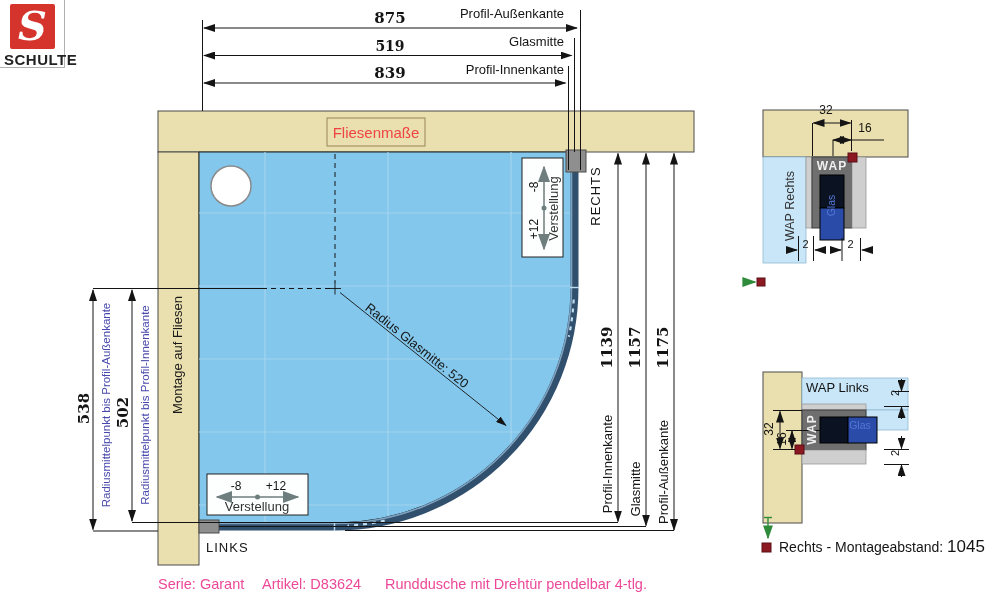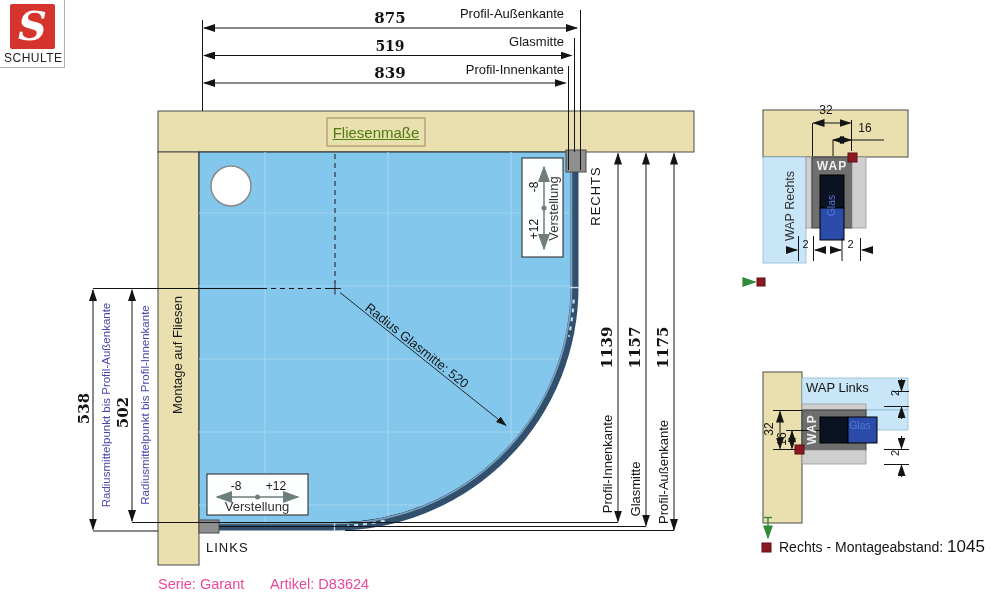--- a/index.html
+++ b/index.html
@@ -165,21 +165,21 @@
       <line x1="764" y1="517.5" x2="772" y2="517.5" stroke="#2E8B3A" stroke-width="1.4"></line>
       <line x1="768" y1="518" x2="768" y2="538" stroke="#2E8B3A" stroke-width="1.4" marker-end="url(#arrgr)"></line>
       <rect x="762" y="543" width="9" height="9" fill="#8C1822" stroke="#5A0F16"></rect>
     </g>
   </svg>
 
   <div class="abs" style="left:0;top:0;width:64px;height:67px;border-right:1px solid #B0B0B0;border-bottom:1px solid #B0B0B0;background:#fff;">
     <div class="abs" style="left:10px;top:4px;width:45px;height:45px;background:#D5342C;border-radius:2px;">
       <div class="abs ctr" style="left:0;top:1px;width:45px;font:italic bold 40px 'DejaVu Serif',serif;color:#fff;line-height:42px;">S</div>
     </div>
-    <div class="abs ctr" style="left:4px;top:51px;width:56px;font-size:12px;font-weight:normal;letter-spacing:0.5px;color:#222;">SCHULTE</div>
+    <div class="abs ctr" style="left:4px;top:51px;width:56px;font-size:15px;font-weight:bold;letter-spacing:0.5px;color:#222;">SCHULTE</div>
   </div>
 
   <div class="abs num ctr" style="left:355px;top:11px;width:70px;">875</div>
   <div class="abs num ctr" style="left:355px;top:39px;width:70px;font-size:14px;">519</div>
   <div class="abs num ctr" style="left:355px;top:66px;width:70px;">839</div>
   <div class="abs lbl rgt" style="left:416px;top:7px;width:148px;">Profil-Außenkante</div>
   <div class="abs lbl rgt" style="left:416px;top:35px;width:148px;">Glasmitte</div>
   <div class="abs lbl rgt" style="left:416px;top:63px;width:148px;">Profil-Innenkante</div>
 
   <div class="abs num ctr r90" style="left:59px;top:401px;width:50px;">538</div>
@@ -187,21 +187,21 @@
   <div class="abs blu ctr r90" style="left:-14px;top:399px;width:240px;">Radiusmittelpunkt bis Profil-Außenkante</div>
   <div class="abs blu ctr r90" style="left:25px;top:399px;width:240px;">Radiusmittelpunkt bis Profil-Innenkante</div>
 
   <div class="abs num ctr r90" style="left:577px;top:340px;width:60px;">1139</div>
   <div class="abs num ctr r90" style="left:605px;top:340px;width:60px;">1157</div>
   <div class="abs num ctr r90" style="left:633px;top:340px;width:60px;">1175</div>
   <div class="abs lbl ctr r90" style="left:553px;top:457px;width:110px;">Profil-Innenkante</div>
   <div class="abs lbl ctr r90" style="left:601px;top:482px;width:70px;">Glasmitte</div>
   <div class="abs lbl ctr r90" style="left:607px;top:465px;width:114px;">Profil-Außenkante</div>
 
-  <div class="abs ctr" style="left:327px;top:124px;width:98px;font-size:15px;color:#4d7c0f;text-decoration:underline;">Fliesenmaße</div>
+  <div class="abs ctr" style="left:327px;top:124px;width:98px;font-size:15px;color:#ef4444;">Fliesenmaße</div>
   <div class="abs lbl ctr r90" style="left:113px;top:348px;width:130px;color:#1a1a1a;">Montage auf Fliesen</div>
   <div class="abs ctr" style="left:322px;top:338px;width:190px;font-size:13px;transform:rotate(38.5deg);transform-origin:center center;">Radius Glasmitte: 520</div>
   <div class="abs lbl ctr r90" style="left:561px;top:189px;width:70px;letter-spacing:1px;">RECHTS</div>
   <div class="abs lbl" style="left:206px;top:541px;letter-spacing:1px;">LINKS</div>
 
   <div class="abs ctr r90" style="left:522px;top:180px;width:24px;font-size:12px;">-8</div>
   <div class="abs ctr r90" style="left:522px;top:222px;width:24px;font-size:12px;">+12</div>
   <div class="abs ctr r90" style="left:513px;top:201px;width:80px;font-size:13px;color:#333;">Verstellung</div>
 
   <div class="abs ctr" style="left:224px;top:479px;width:24px;font-size:12px;">-8</div>
@@ -219,15 +219,16 @@
   <div class="abs lbl" style="left:806px;top:381px;text-align:right;">WAP Links</div>
   <div class="abs wap ctr r90" style="left:792px;top:423px;width:40px;">WAP</div>
   <div class="abs glas ctr" style="left:845px;top:420px;width:30px;">Glas</div>
   <div class="abs ctr r90" style="left:757px;top:422px;width:24px;font-size:12px;">32</div>
   <div class="abs ctr r90" style="left:770px;top:432px;width:24px;font-size:12px;">16</div>
   <div class="abs ctr r90" style="left:888px;top:387px;width:13px;font-size:11px;">2</div>
   <div class="abs ctr r90" style="left:888px;top:447px;width:13px;font-size:11px;">2</div>
   <div class="abs cap" style="left:779px;top:539px;"><span>Rechts - Montageabstand:</span> <span class="big">1045</span></div>
 
   <div class="abs foot" style="left:158px;top:576px;">Serie: Garant</div>
-  <div class="abs foot" style="left:270px;top:576px;">Artikel: D83624</div>
+  <div class="abs foot" style="left:262px;top:576px;">Artikel: D83624</div>
+  <div class="abs foot" style="left:385px;top:576px;">Runddusche mit Drehtür pendelbar 4-tlg.</div>
 
 </div>
 
 </body></html>

